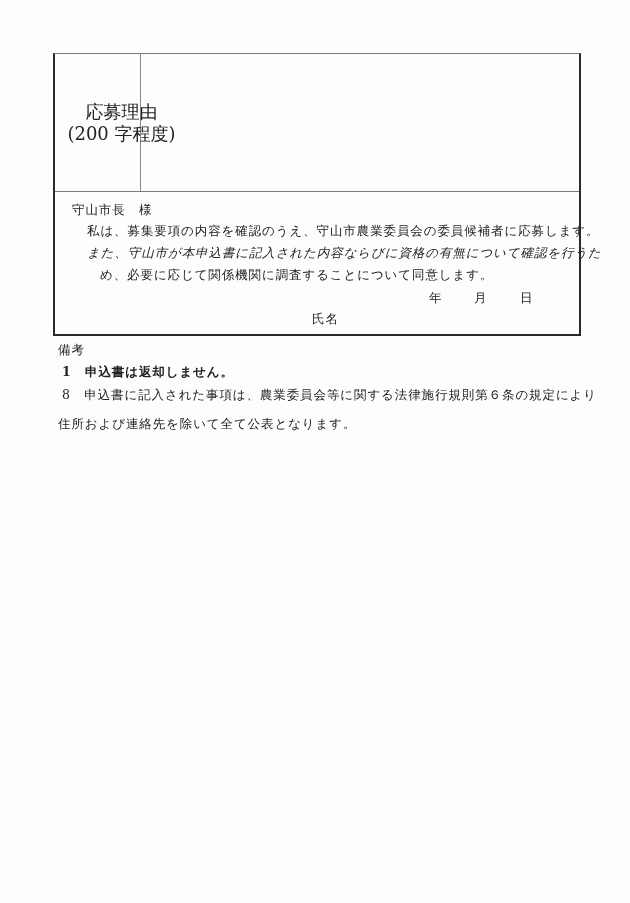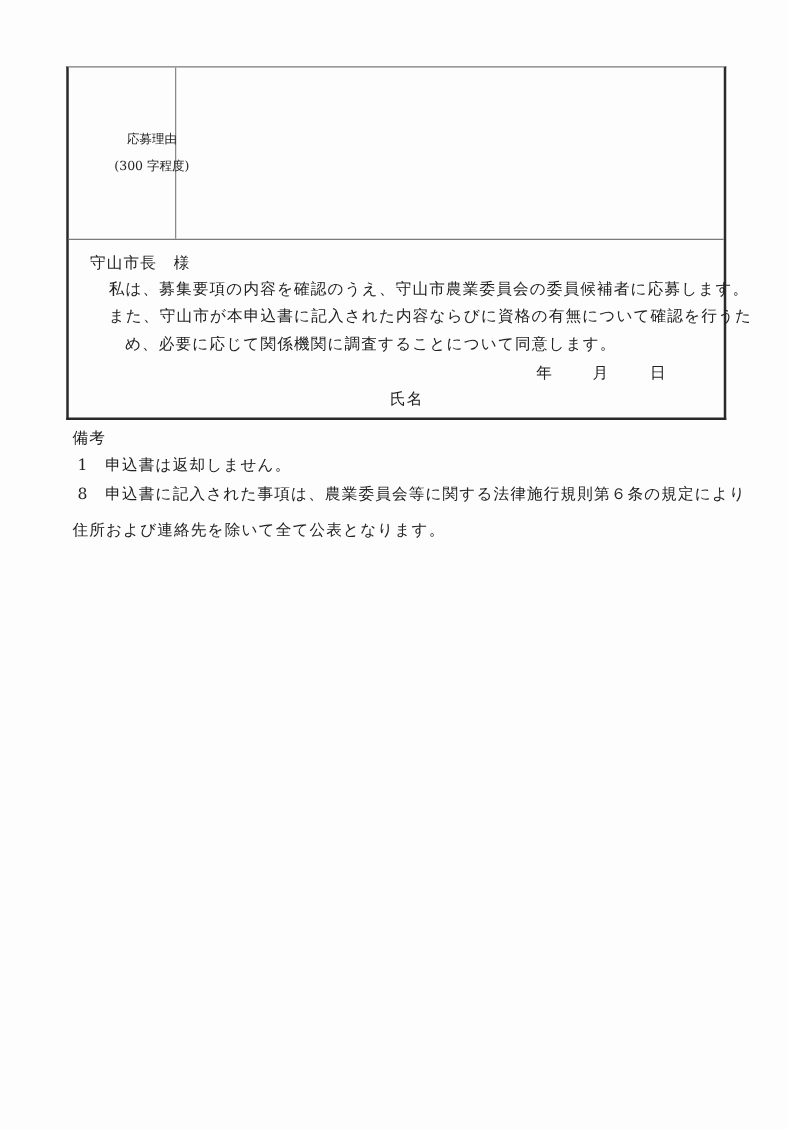--- a/index.html
+++ b/index.html
@@ -47,21 +47,21 @@
       left: 0; top: 0;
       width: 86px;
       height: 100%;
       border-right: 1px solid #8a8a8a;
       box-sizing: border-box;
       display: flex;
       flex-direction: column;
       align-items: center;
       justify-content: center;
       line-height: 22px;
-      font-size: 10px;
+      font-size: 18px;
       padding-left: 48px;
     }
     .reason-label span { display: block; white-space: nowrap; }
     .reason-input {
       position: absolute;
       left: 86px; top: 0;
       right: 0; bottom: 0;
     }
     .declaration {
       position: absolute;
@@ -94,40 +94,40 @@
 </head>
 <body>
 
 <div class="page">
 
   <div class="form-table">
 
     <div class="reason-row">
       <div class="reason-label">
         <span>応募理由</span>
-        <span>(300 字程度)</span>
+        <span>(200 字程度)</span>
       </div>
       <div class="reason-input"></div>
     </div>
 
     <div class="declaration">
       <div class="line" style="left:17px; top:10px;">守山市長　様</div>
       <div class="line" style="left:32px; top:31px;text-align:center;">私は、募集要項の内容を確認のうえ、守山市農業委員会の委員候補者に応募します。</div>
-      <div class="line" style="left:32px; top:53px;">また、守山市が本申込書に記入された内容ならびに資格の有無について確認を行うた</div>
+      <div class="line" style="left:32px; top:53px;font-style:italic;">また、守山市が本申込書に記入された内容ならびに資格の有無について確認を行うた</div>
       <div class="line" style="left:17px; top:75px;margin-left:28px;">め、必要に応じて関係機関に調査することについて同意します。</div>
 
       <div class="line" style="left:374px; top:98px;">年</div>
       <div class="line" style="left:419px; top:98px;">月</div>
       <div class="line" style="left:465px; top:98px;">日</div>
 
       <div class="line" style="left:257px; top:119px;">氏名</div>
     </div>
 
   </div>
 
   <div class="notes">
     <div class="note-line" style="left:0px; top:2px;font-family:Liberation Serif, serif;">備考</div>
-    <div class="note-line" style="left:4px; top:24px;">1　申込書は返却しません。</div>
+    <div class="note-line" style="left:4px; top:24px;font-weight:bold;">1　申込書は返却しません。</div>
     <div class="note-line" style="left:4px; top:47px;">8　申込書に記入された事項は、農業委員会等に関する法律施行規則第６条の規定により</div>
     <div class="note-line" style="left:0px; top:76px;">住所および連絡先を除いて全て公表となります。</div>
   </div>
 
 </div>
 
 </body></html>

